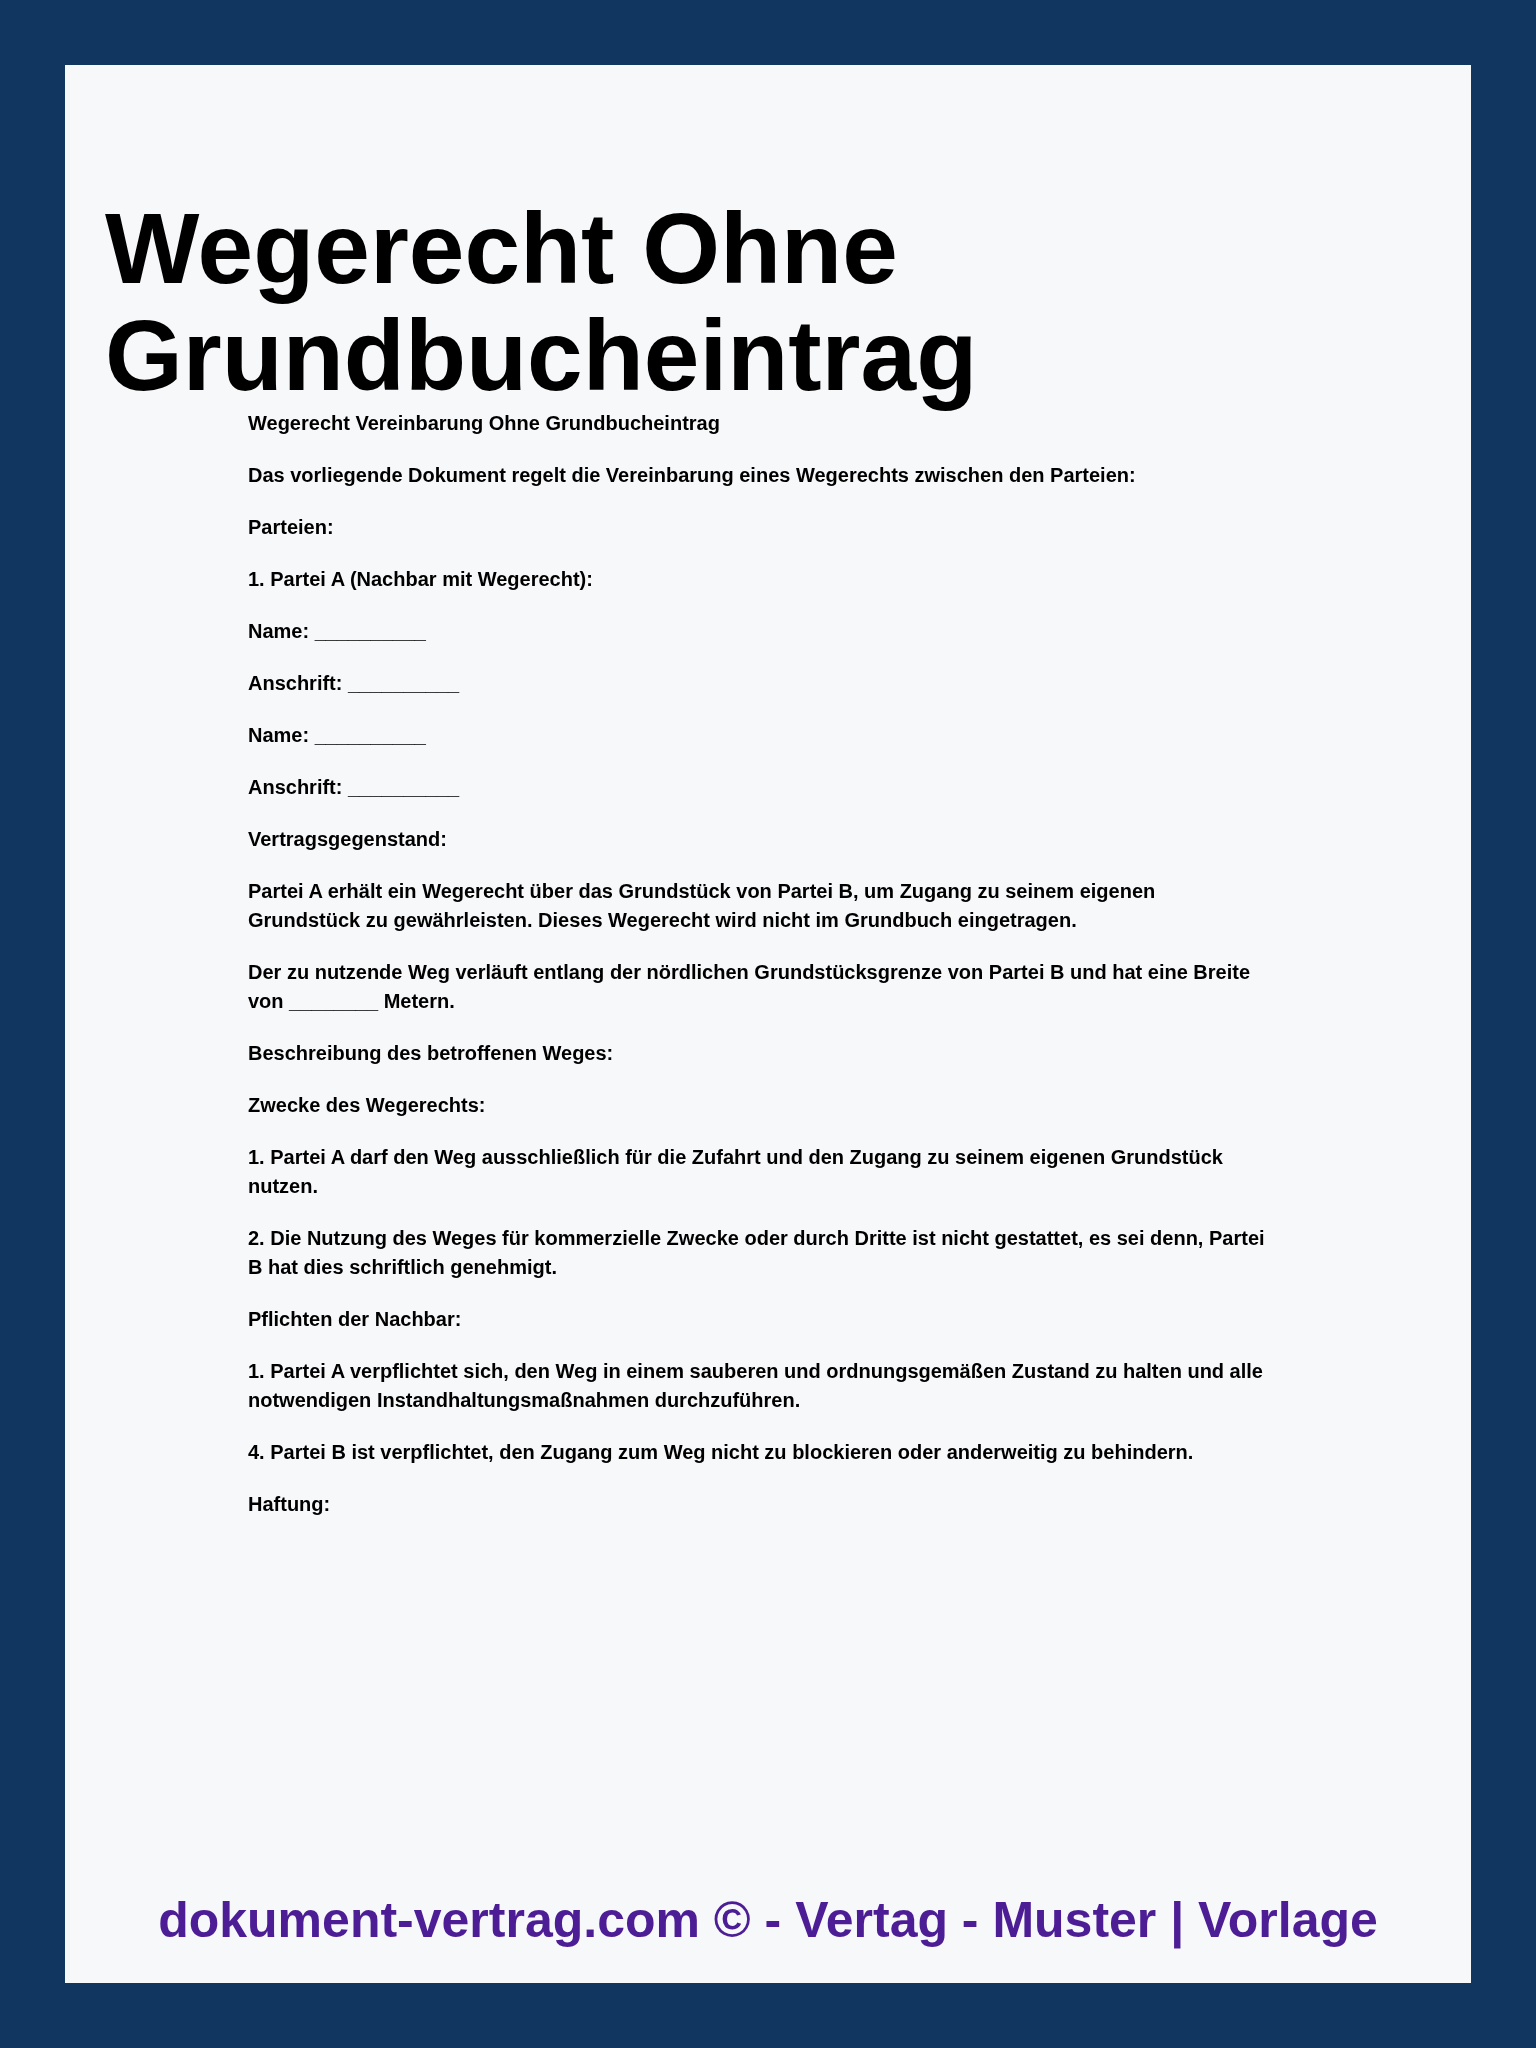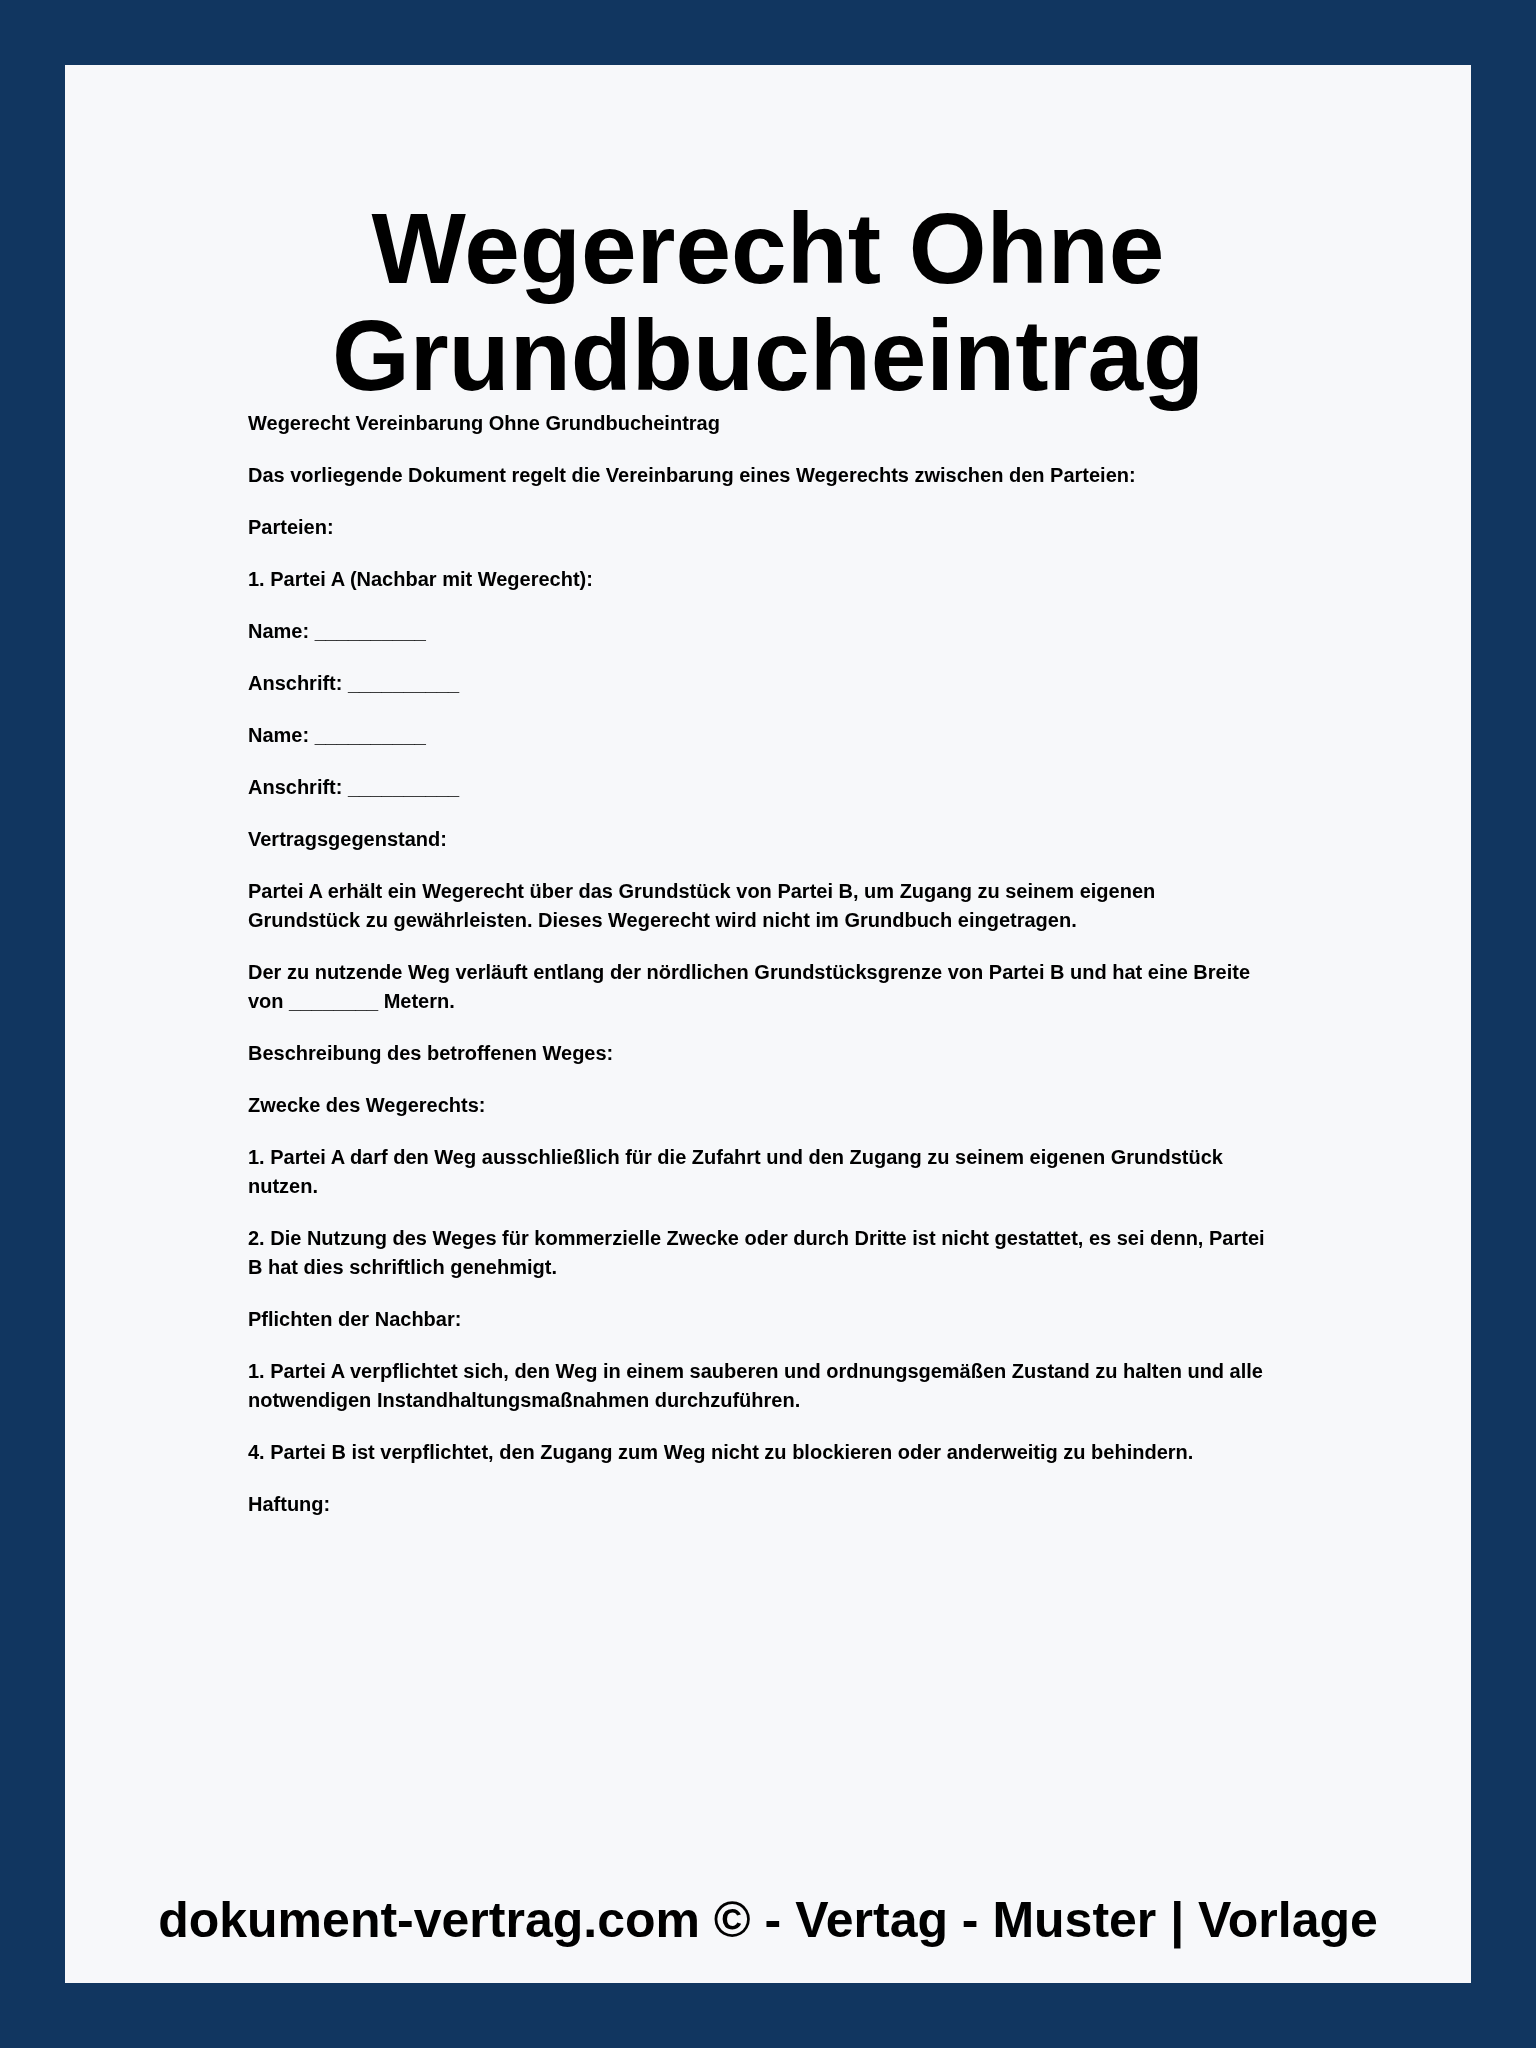--- a/index.html
+++ b/index.html
@@ -14,21 +14,20 @@
     position: absolute;
     left: 65px;
     top: 65px;
     width: 1406px;
     height: 1918px;
     background: #f7f8fa;
     overflow: hidden;
   }
   .doc-title {
     margin: 130px 40px 0 40px;
-    text-align: center;
     font-weight: bold;
     font-size: 100px;
     line-height: 107px;
     color: #000000;
     letter-spacing: 0;
   }
   .content {
     padding: 0 183px;
     color: #000000;
   }
@@ -42,21 +41,21 @@
   .gap { margin-top: 20px; }
   .page-footer {
     position: absolute;
     left: 0;
     bottom: 33px;
     width: 100%;
     text-align: center;
     font-weight: bold;
     font-size: 50px;
     line-height: 60px;
-    color: #000000;
+    color: #4c1d95;
     white-space: nowrap;
   }
 </style>
 </head>
 <body>
 
 <div class="page">
 
   <h1 class="doc-title">Wegerecht Ohne Grundbucheintrag</h1>
 

